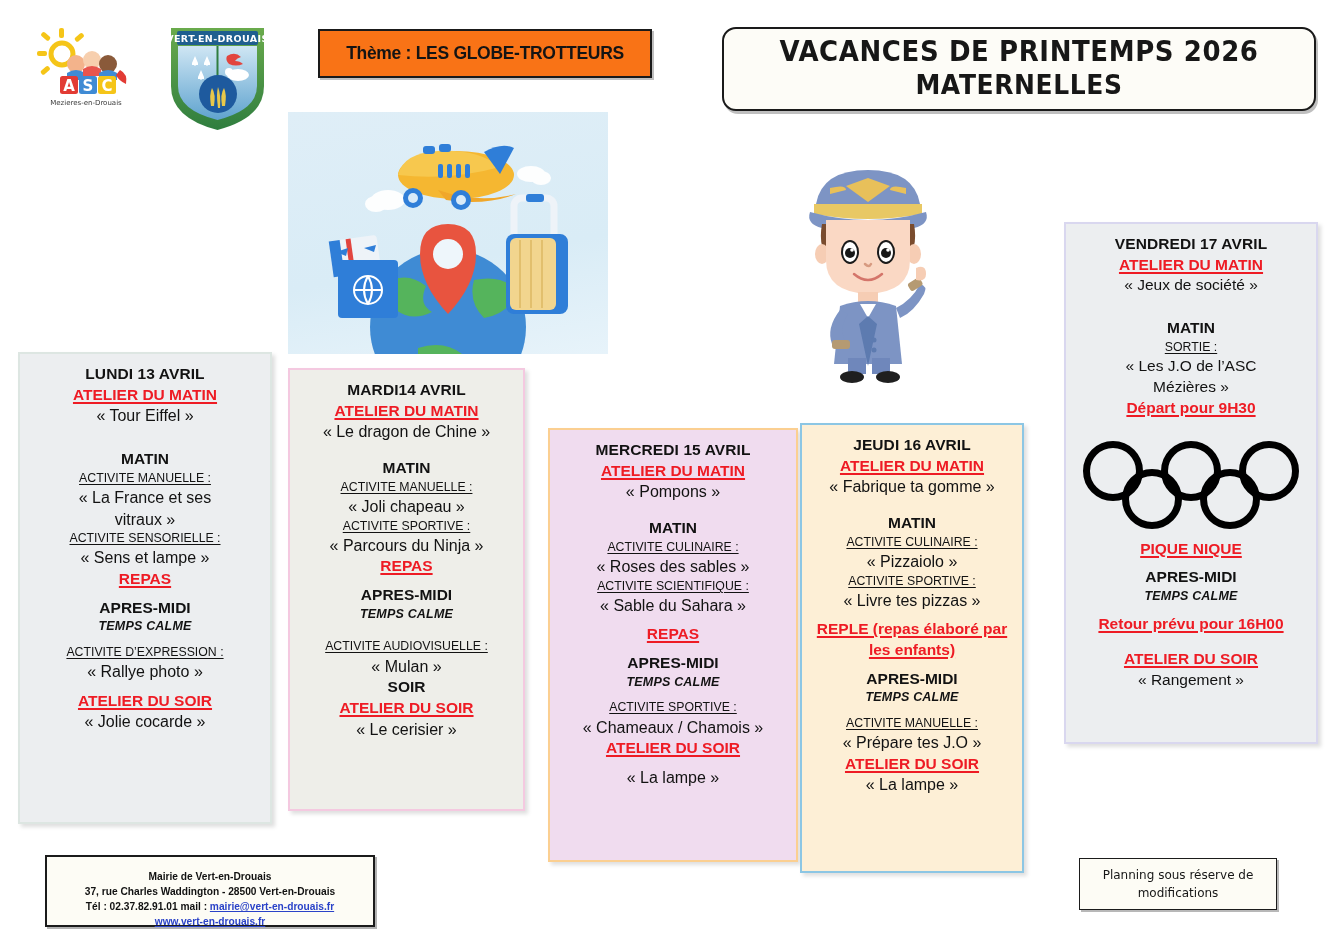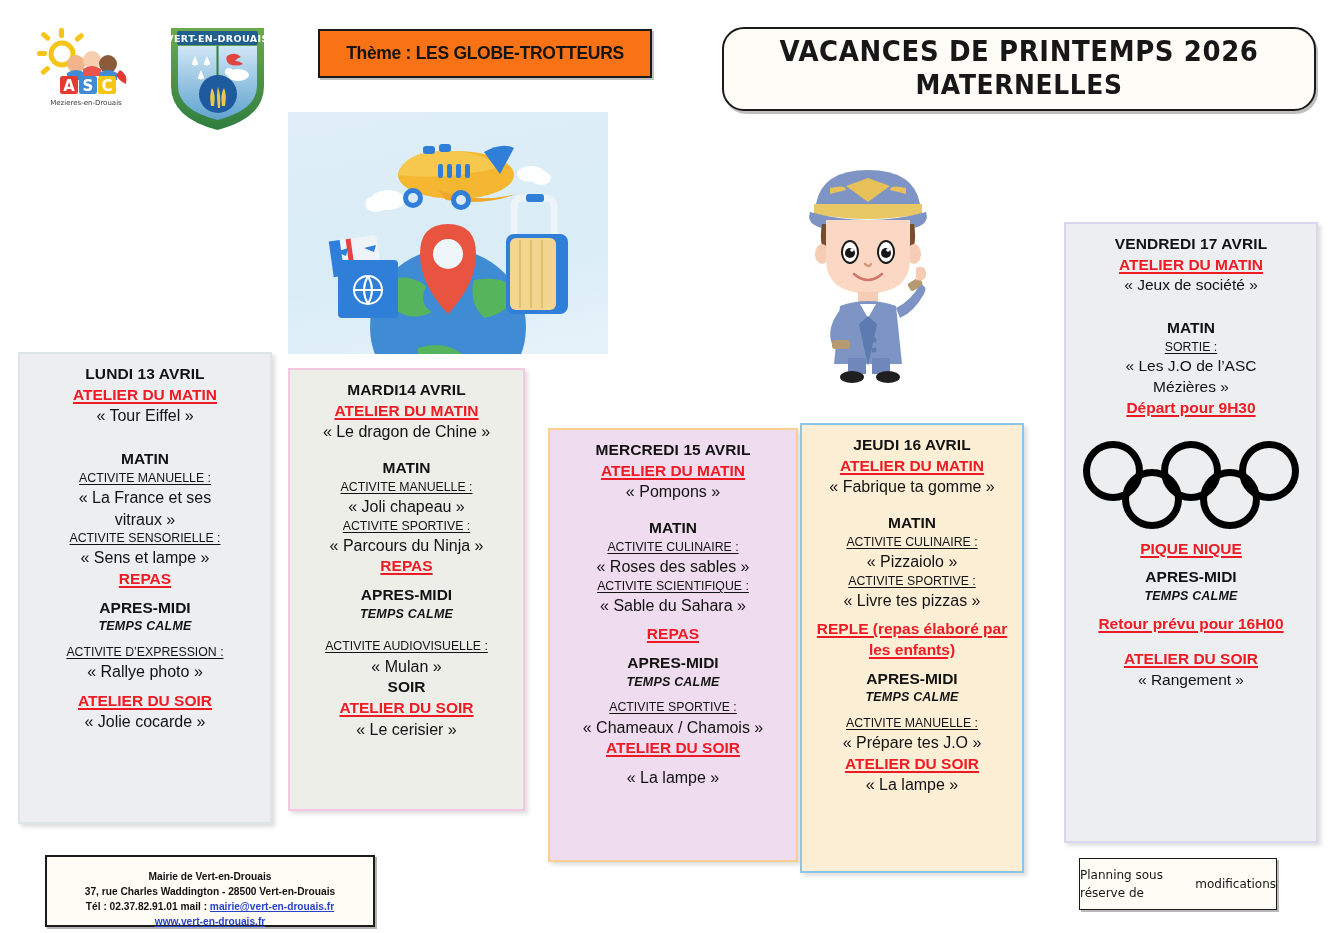--- a/index.html
+++ b/index.html
@@ -25,21 +25,21 @@
     box-shadow:2px 2px 0 rgba(0,0,0,.25);
   }
   #theme-banner .txt{
     font-size:17.5px;font-weight:bold;color:#141414;
     letter-spacing:-.3px;white-space:nowrap;
   }
 
   
   #main-title{
     left:722px;top:27px;width:590px;height:80px;
-    border:2.5px solid #1a1a1a;border-radius:22px;
+    border:2.5px solid #1a1a1a;border-radius:14px;
     background:#fdfcf7;
     display:flex;flex-direction:column;
     align-items:center;justify-content:center;
     box-shadow:2px 3px 0 rgba(0,0,0,.25);
   }
   #main-title .l1,#main-title .l2{
     font-family:"DejaVu Sans", sans-serif;
     font-weight:bold;font-size:26px;color:#171717;
     letter-spacing:.6px;line-height:1.3;white-space:nowrap;
     transform:scaleY(1.06);
@@ -89,21 +89,21 @@
   .card .gap-l{height:22px;}
 
   #card-lundi{left:18px;top:352px;width:254px;height:472px;
     background:#eceef0;border:2px solid #dde6e2;}
   #card-mardi{left:288px;top:368px;width:237px;height:443px;
     background:#eeeee9;border:2px solid #f4c9e0;}
   #card-mercredi{left:548px;top:428px;width:250px;height:434px;
     background:#f0dcef;border:2px solid #fbcf91;}
   #card-jeudi{left:800px;top:398px;width:224px;height:450px;
     background:#fdefd6;border:2.5px solid #8cc6e4;margin-top:25px;}
-  #card-vendredi{left:1064px;top:222px;width:254px;height:621px;
+  #card-vendredi{left:1064px;top:222px;width:254px;height:522px;
     background:#eceef0;border:2.5px solid #d9d7ef;}
 
   #card-vendredi .day,#card-vendredi .quote,
   #card-vendredi .period,#card-vendredi .red-u{font-size:15.5px;}
 
   
   .rings{position:relative;width:216px;height:76px;margin:0 auto;}
   .rings span{position:absolute;box-sizing:border-box;
     width:60px;height:60px;border-radius:50%;border:7px solid;}
   .r-blue{left:0;top:0;border-color:#0b80c6;}
@@ -121,21 +121,21 @@
     box-shadow:2px 2px 0 rgba(0,0,0,.3);
   }
   #footer-address div{font-size:10.2px;font-weight:bold;color:#111;line-height:1.48;}
   #footer-address .lnk{color:#2a42c8;text-decoration:underline;}
 
   
   #note-box{
     left:1079px;top:858px;width:198px;height:52px;
     box-sizing:border-box;
     border:1.8px solid #1b1b1b;background:#fdfcf5;
-    display:flex;flex-direction:row;
+    display:flex;flex-direction:column;
     align-items:center;justify-content:center;
     box-shadow:2px 2px 0 rgba(0,0,0,.28);
   }
   #note-box div{font-family:"DejaVu Sans",sans-serif;
     font-size:12px;color:#161616;line-height:1.5;}
 </style>
 </head>
 <body>
 
 <div class="abs" id="asc-logo">

